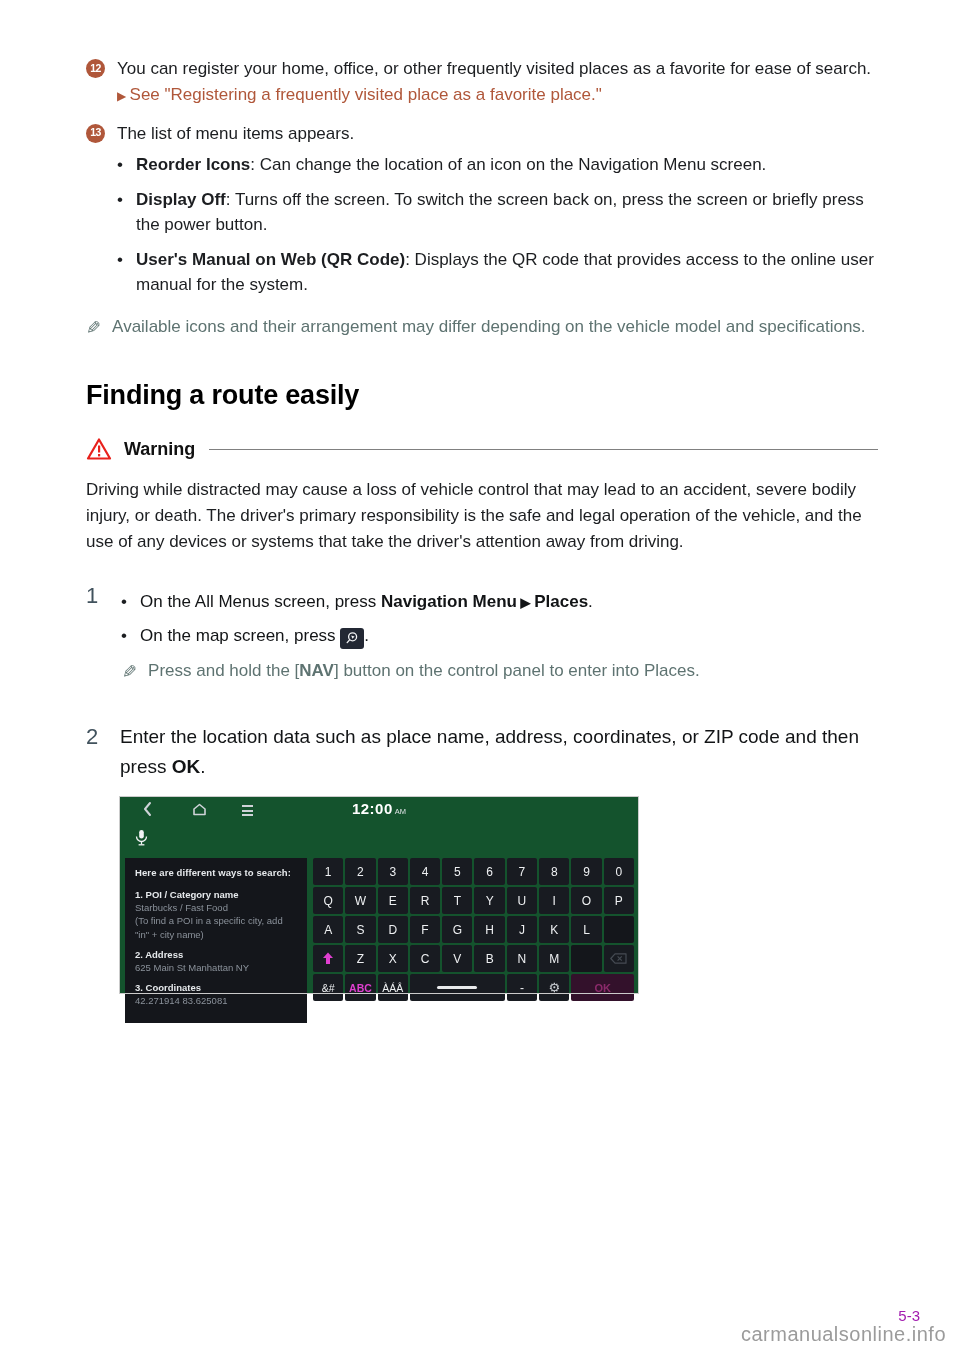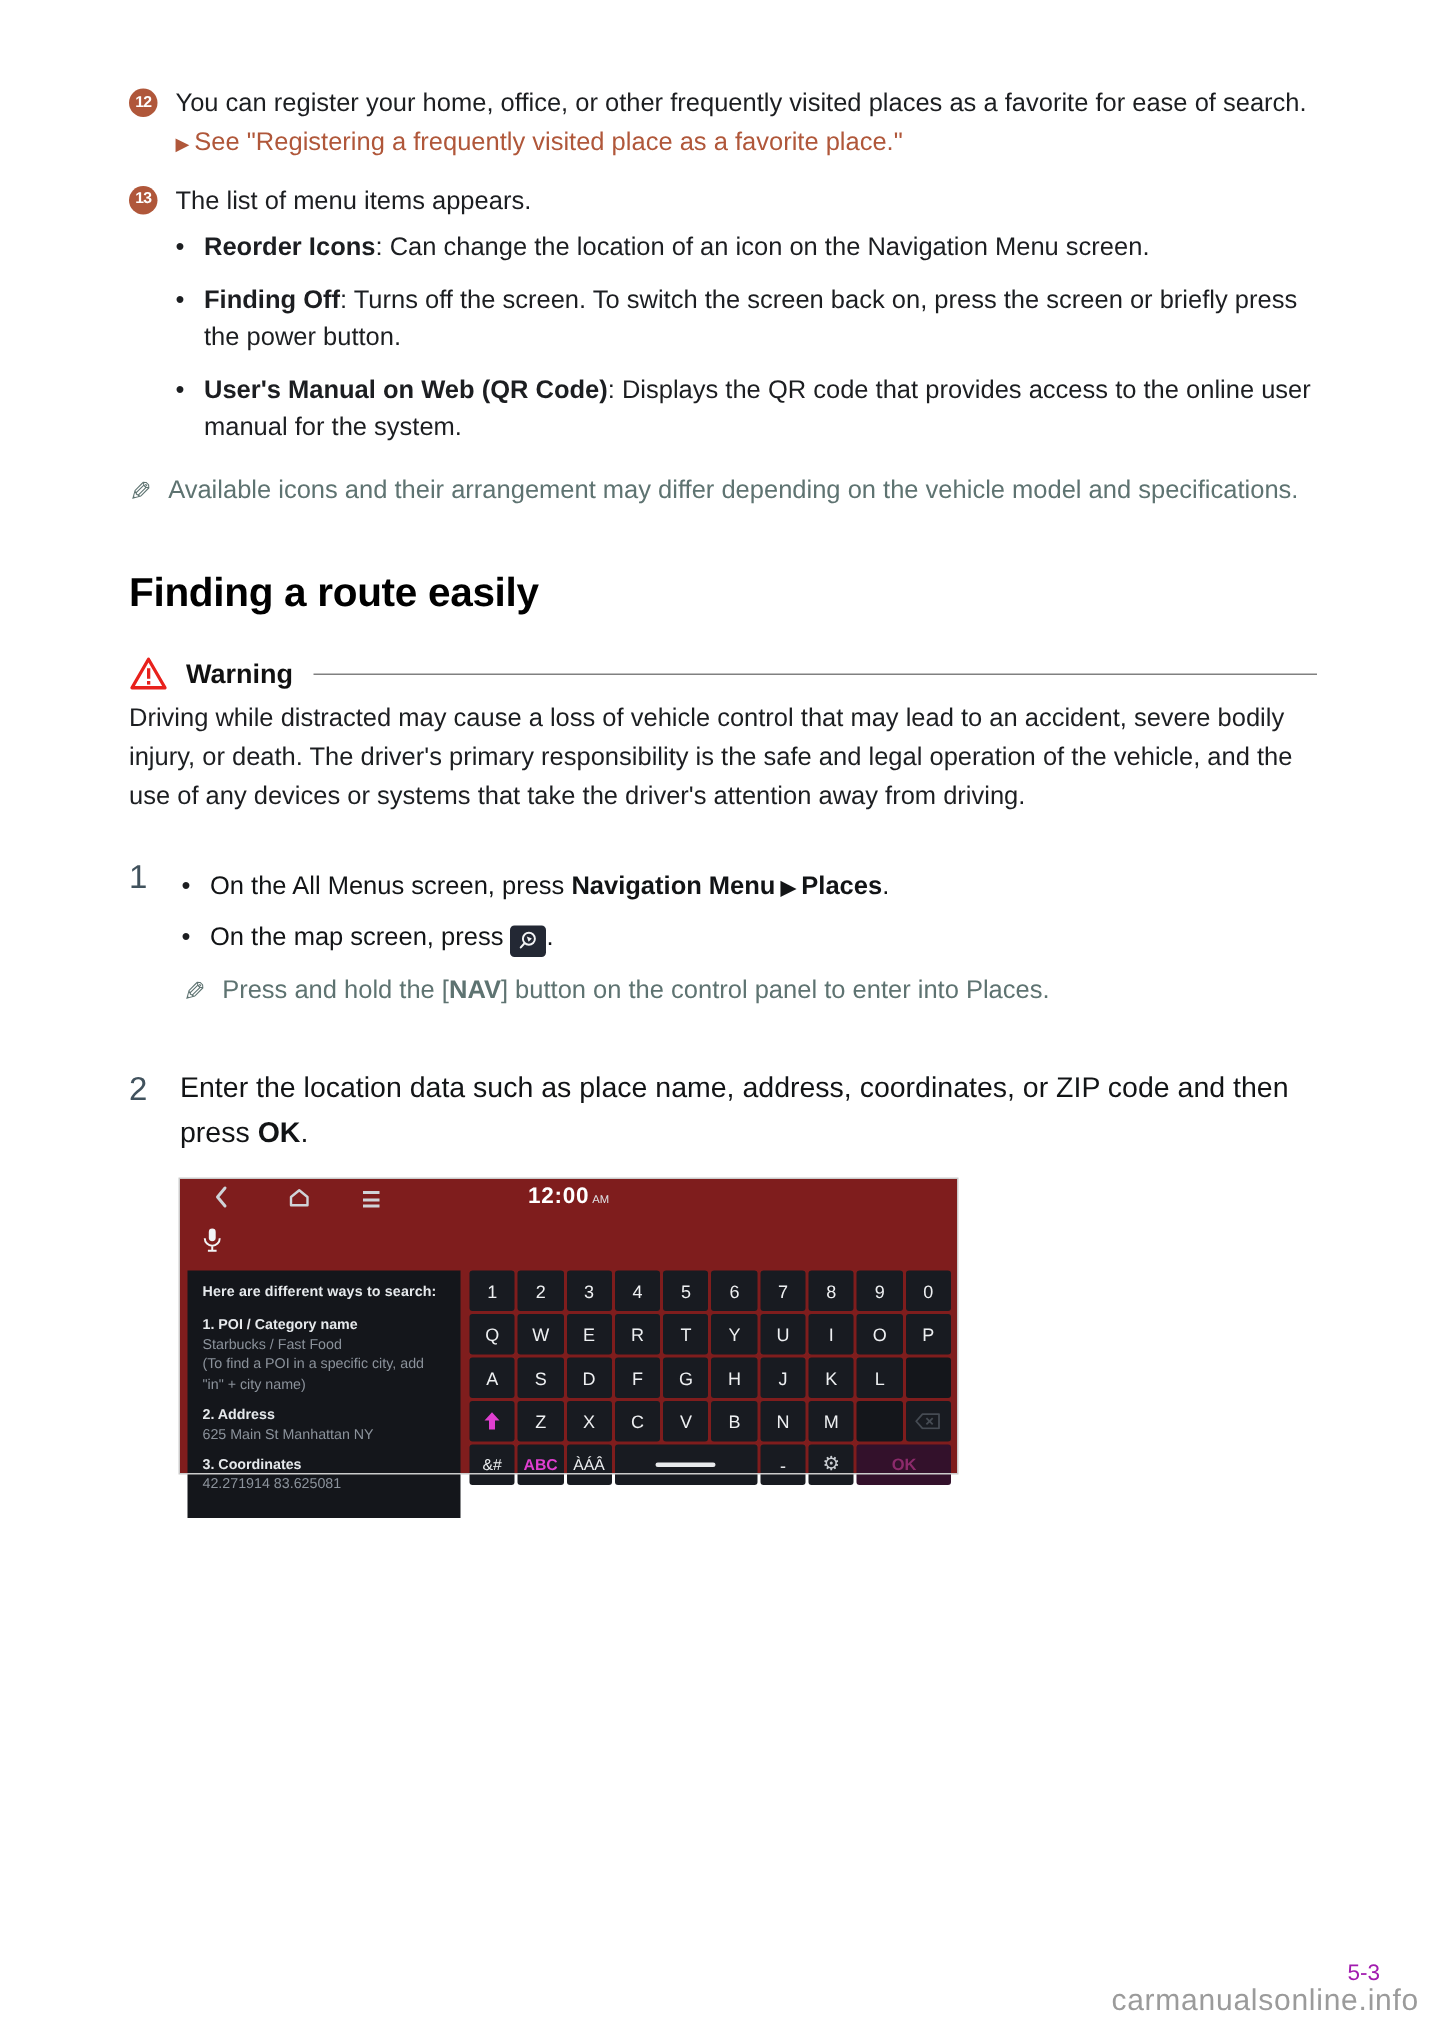--- a/index.html
+++ b/index.html
@@ -20,37 +20,37 @@
   .bullet { display:flex; margin:0 0 9px 31px; font-size:17px; line-height:1.5; }
   .bullet .dot { width:19px; flex:0 0 auto; color:#1c1e21; }
   .bullet .btext { flex:1; }
 
   
   .note { display:flex; gap:11px; color:#5e7371; font-size:17px; line-height:1.52; margin:16px 0 0 0; }
   .note .pencil { flex:0 0 auto; font-size:18px; color:#5e7371; transform:scaleX(-1); margin-top:1px; }
 
   h1.section-title { font-size:27px; font-weight:bold; color:#000; margin:38px 0 26px 0; letter-spacing:-0.2px; }
 
-  .warning-head { display:flex; align-items:center; margin-bottom:5px; }
+  .warning-head { display:flex; align-items:center; margin-bottom:16px; }
   .warning-label { font-size:18px; font-weight:bold; color:#111; margin-left:12px; }
   .warning-line { flex:1; border-top:1.5px solid #808080; margin-left:14px; }
   .warning-text { font-size:17px; line-height:1.52; color:#1c1e21; margin-bottom:26px; max-width:800px; }
 
   .step { display:flex; gap:15px; margin-bottom:10px; }
   .step-num { font-size:22px; color:#41525d; width:19px; flex:0 0 auto; line-height:1.35; }
   .step-body { flex:1; font-size:19px; line-height:1.55; color:#121416; }
   .step1-bullets { margin-top:8px; }
   .step .bullet { margin-left:1px; }
   .step .note { margin:4px 0 22px 2px; }
 
   .inline-key { display:inline-flex; align-items:center; justify-content:center; width:24px; height:21px;
                 background:#232834; border-radius:3px; vertical-align:-4px; }
 
   
-  .shot { position:relative; width:518px; height:196px; margin:16px 0 0 34px; background:#7f1d1d;
+  .shot { position:relative; width:518px; height:196px; margin:16px 0 0 34px; background:#14532d;
           outline:1px solid #cbcbcb; color:#e8eaec; }
   .ss-top { position:relative; height:26px; }
   .ss-back { position:absolute; left:22px; top:4px; }
   .ss-home { position:absolute; left:72px; top:6px; }
   .ss-menu { position:absolute; left:122px; top:8px; display:flex; flex-direction:column; gap:2.5px; }
   .ss-menu i { display:block; width:11px; height:2px; background:#cfd3d8; }
   .ss-clock { position:absolute; left:50%; top:3px; transform:translateX(-50%); white-space:nowrap; }
   .ss-time { font-size:15px; font-weight:bold; color:#fff; letter-spacing:0.5px; }
   .ss-ampm { font-size:7.5px; color:#dfe3e6; margin-left:2px; }
 
@@ -100,21 +100,21 @@
       <span class="badge">13</span>
       <span>The list of menu items appears.</span>
     </div>
 
     <div class="bullet">
       <span class="dot">•</span>
       <span class="btext"><b>Reorder Icons</b><span>: Can change the location of an icon on the Navigation Menu screen.</span></span>
     </div>
     <div class="bullet">
       <span class="dot">•</span>
-      <span class="btext"><b>Finding Off</b><span>: Turns off the screen. To switch the screen back on, press the screen or briefly press the power button.</span></span>
+      <span class="btext"><b>Display Off</b><span>: Turns off the screen. To switch the screen back on, press the screen or briefly press the power button.</span></span>
     </div>
     <div class="bullet">
       <span class="dot">•</span>
       <span class="btext"><b>User's Manual on Web (QR Code)</b><span>: Displays the QR code that provides access to the online user manual for the system.</span></span>
     </div>
 
     <div class="note">
       <span class="pencil">✎</span>
       <span>Available icons and their arrangement may differ depending on the vehicle model and specifications.</span>
     </div>

